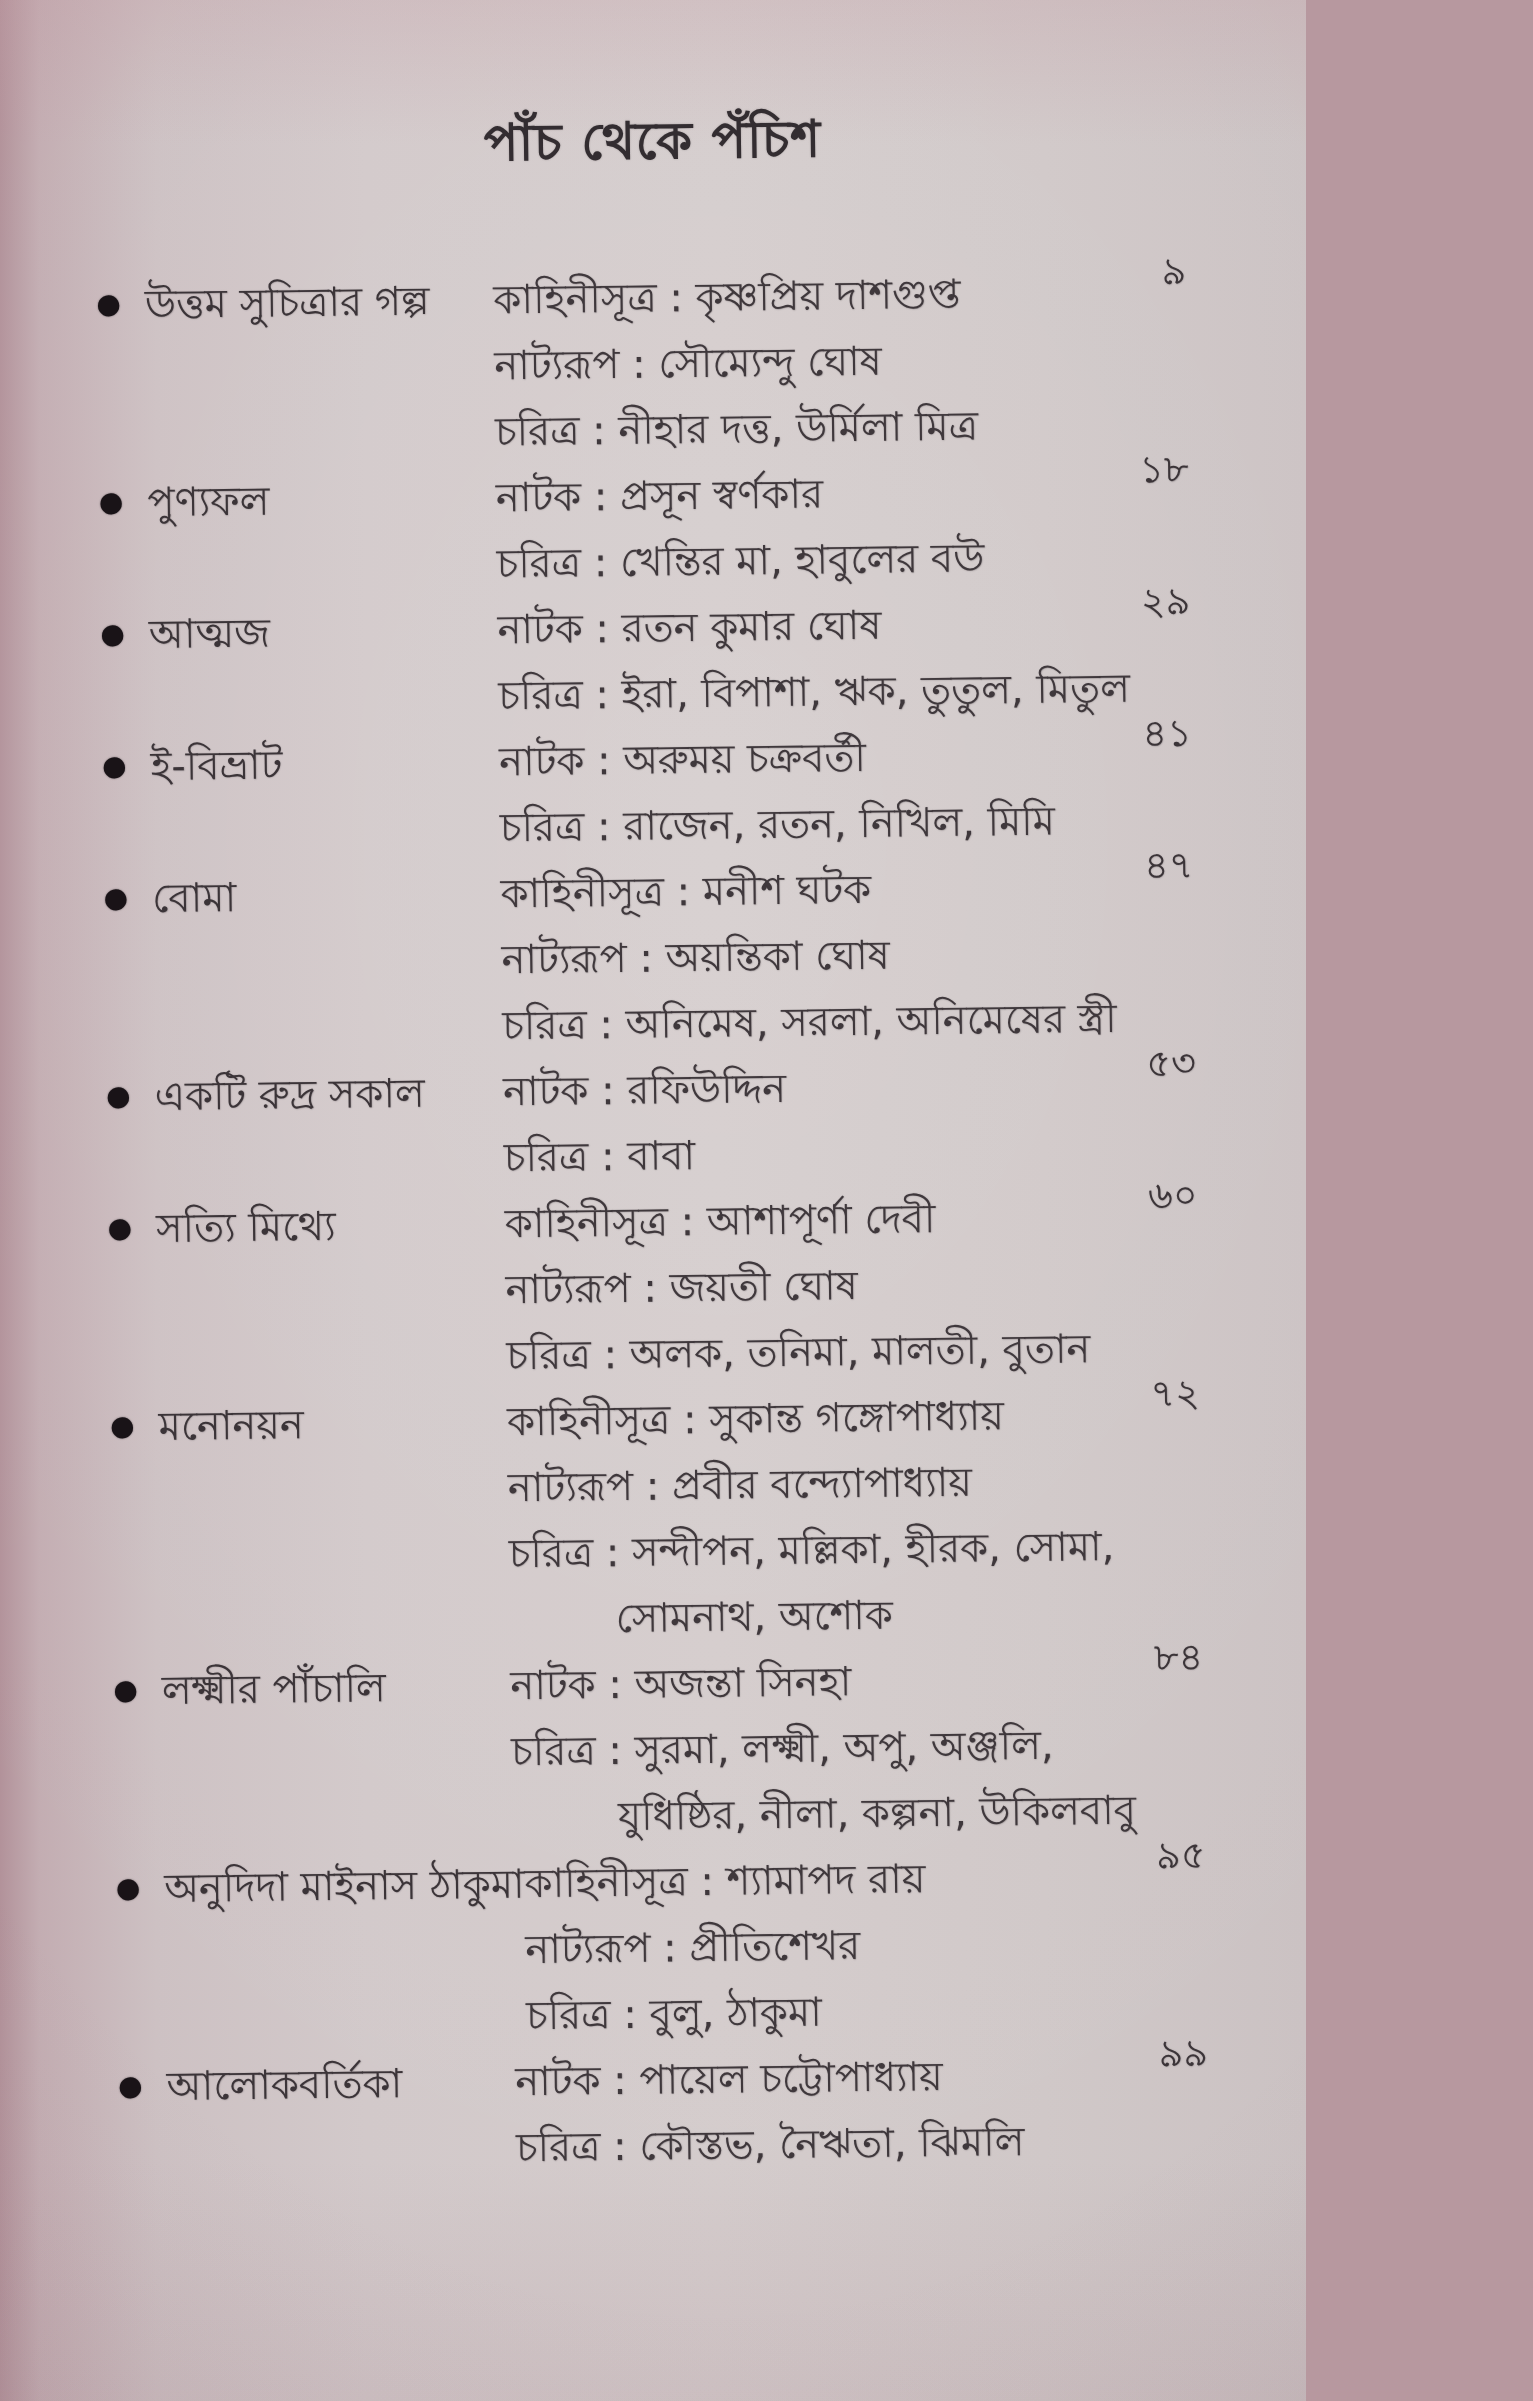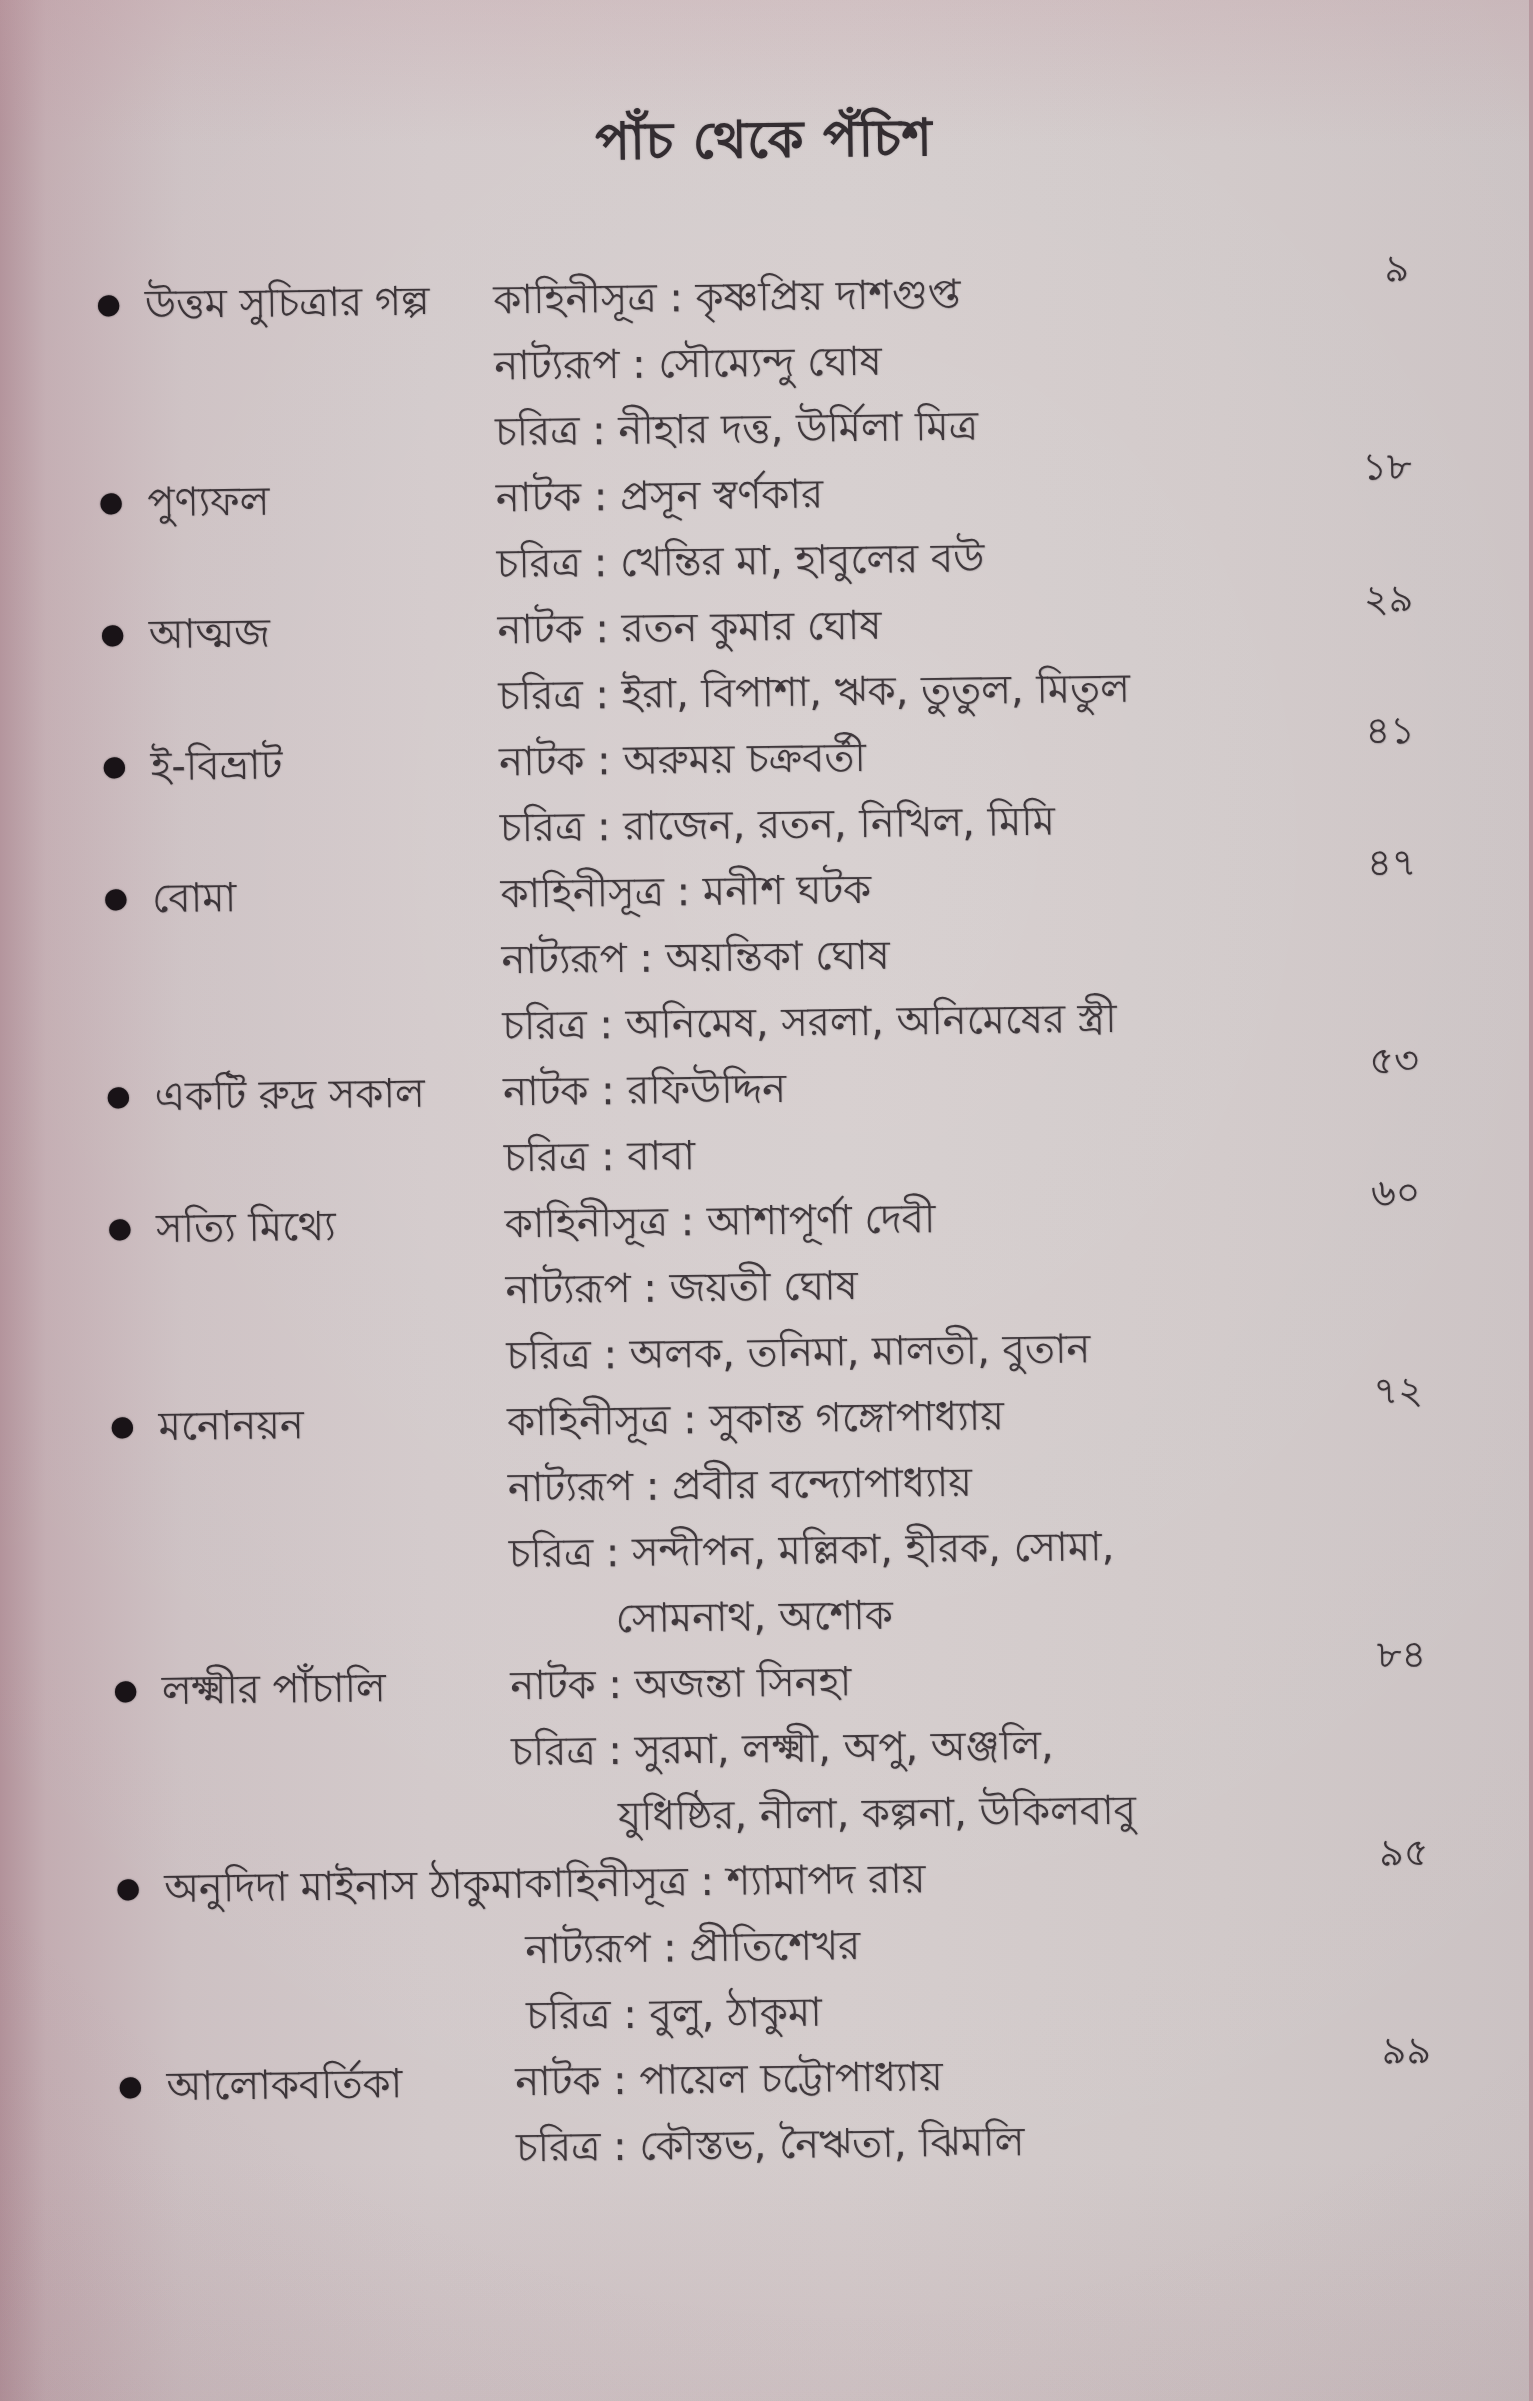--- a/index.html
+++ b/index.html
@@ -8,21 +8,21 @@
   }
   body {
     width: 1534px;
     height: 2401px;
     overflow: hidden;
     background: #b7989f;
     font-family: "DejaVu Sans", sans-serif;
   }
   .photo {
     position: relative;
-    width: 1529px;
+    width: 1306px;
     height: 2401px;
     background:
       radial-gradient(140% 110% at 55% 35%, rgba(255,255,255,0.10) 0%, rgba(255,255,255,0) 55%, rgba(100,75,85,0.12) 100%),
       linear-gradient(180deg, rgba(193,152,160,0.28) 0%, rgba(193,152,160,0) 6%, rgba(193,152,160,0) 90%, rgba(170,135,145,0.18) 100%),
       linear-gradient(90deg, #b2929a 0%, #c3adb2 3%, #cdc1c3 12%, #d2c9ca 28%, #d4cccc 55%, #d0c8c8 80%, #cbc2c3 100%);
     color: #3f383c;
   }
   .content {
     position: absolute;
     left: 0;

